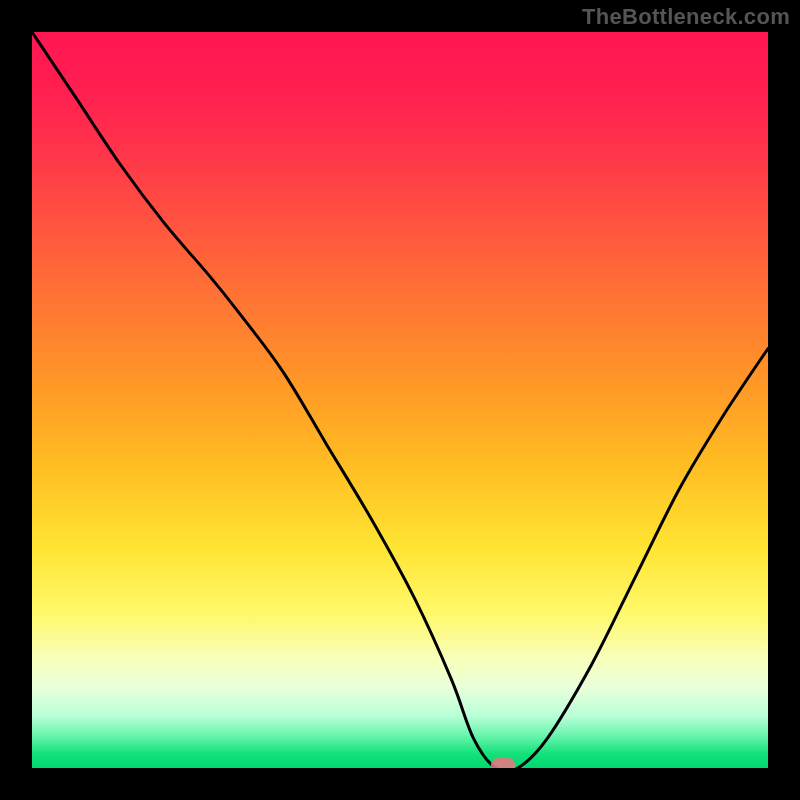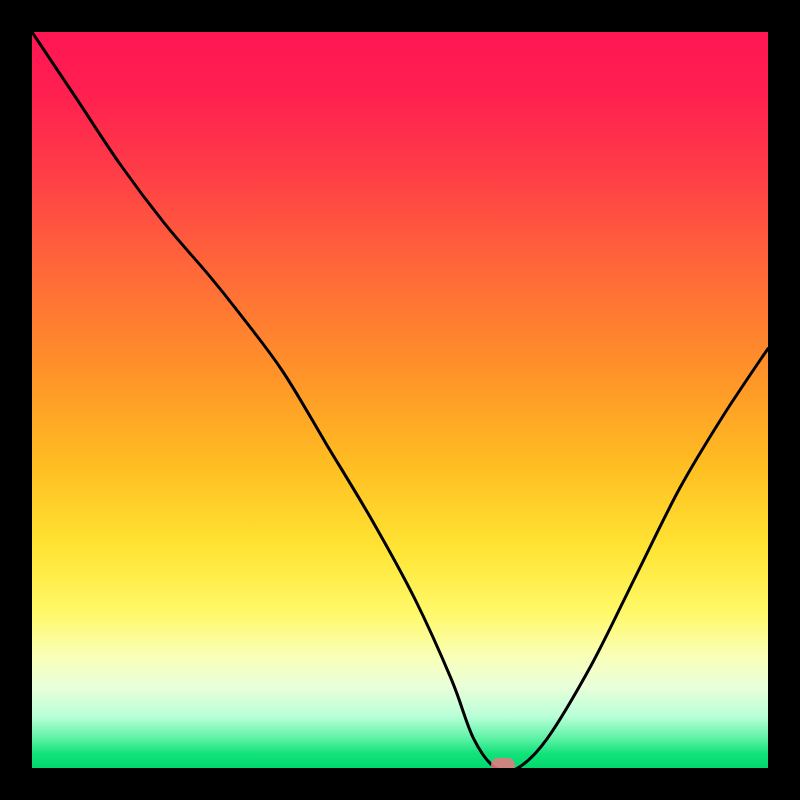--- a/index.html
+++ b/index.html
@@ -69,20 +69,21 @@
     border-radius: 7px;
     background: rgba(232, 120, 130, 0.88);
     transform: translate(-50%, -50%);
     z-index: 20;
   }
 </style>
 </head>
 <body>
 
 <div class="frame">
+  <div class="watermark">TheBottleneck.com</div>
 
   <div class="plot">
     <div class="gradient"></div>
 
     <svg class="curve" viewBox="0 0 736 736" preserveAspectRatio="none">
       <path id="curve-path" d="M 0.0 0.0 C 7.4 11.0, 29.4 44.2, 44.2 66.2 C 58.9 88.3, 73.6 111.6, 88.3 132.5 C 103.0 153.3, 117.8 173.0, 132.5 191.4 C 147.2 209.8, 164.4 228.2, 176.6 242.9 C 188.9 257.6, 193.8 263.7, 206.1 279.7 C 218.3 295.6, 235.5 316.5, 250.2 338.6 C 265.0 360.6, 279.7 387.6, 294.4 412.2 C 309.1 436.7, 323.8 460.0, 338.6 485.8 C 353.3 511.5, 369.2 539.7, 382.7 566.7 C 396.2 593.7, 409.7 624.4, 419.5 647.7 C 429.3 671.0, 434.2 691.8, 441.6 706.6 C 449.0 721.3, 456.3 731.1, 463.7 736.0 C 471.0 740.9, 477.2 740.9, 485.8 736.0 C 494.3 731.1, 502.9 723.7, 515.2 706.6 C 527.5 689.4, 544.6 659.9, 559.4 633.0 C 574.1 606.0, 588.8 574.1, 603.5 544.6 C 618.2 515.2, 633.0 483.3, 647.7 456.3 C 662.4 429.3, 677.1 406.0, 691.8 382.7 C 706.6 359.4, 728.6 327.5, 736.0 316.5" fill="none" stroke="#000" stroke-width="3" stroke-linejoin="round" stroke-linecap="round"></path>
     </svg>
 
     <div class="marker" id="marker" style="left: 471.04px; top: 733px;"></div>
   </div>

